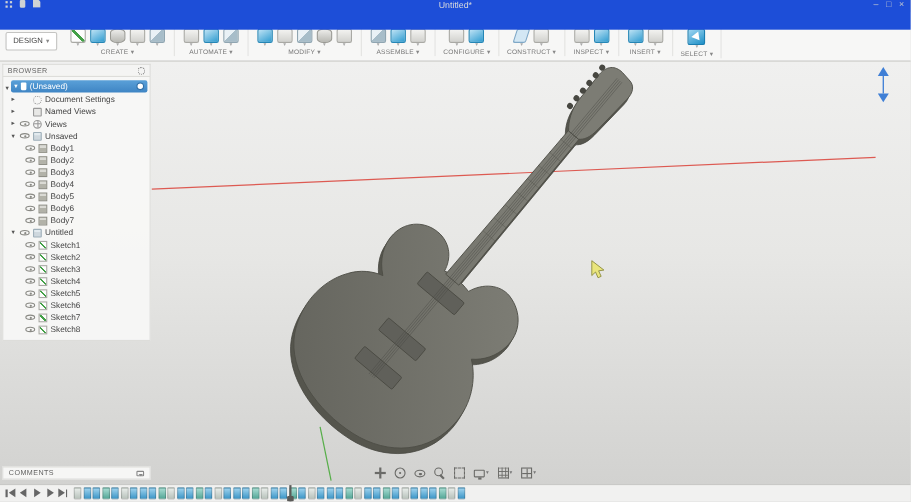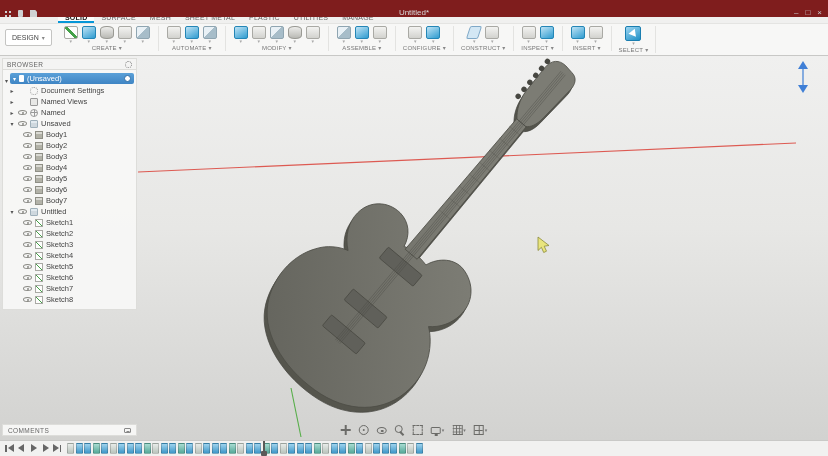--- a/index.html
+++ b/index.html
@@ -1,20 +1,20 @@
 <!DOCTYPE html>
 <html><head>
 <meta charset="utf-8">
 <style>
 *{margin:0;padding:0;box-sizing:border-box;}
 html,body{width:828px;height:456px;overflow:hidden;}
 body{font-family:"Liberation Sans","DejaVu Sans",sans-serif;position:relative;background:#e4e4e2;font-size:9px;color:#444;}
 
 
-.titlebar{position:absolute;top:0;left:0;right:0;height:17px;background:#7f1d1d;display:flex;align-items:flex-end;z-index:60;}
+.titlebar{position:absolute;top:0;left:0;right:0;height:27px;background:#1d4ed8;display:flex;align-items:flex-start;z-index:60;}
 .tb-left{display:flex;align-items:center;gap:7px;padding-left:5px;z-index:1;}
 .tb-ic{display:inline-block;}
 .tb-ic.app{width:6px;height:6px;background:
  linear-gradient(#cfd2d4,#cfd2d4) 0 0/2px 2px no-repeat,
  linear-gradient(#cfd2d4,#cfd2d4) 4px 0/2px 2px no-repeat,
  linear-gradient(#cfd2d4,#cfd2d4) 0 4px/2px 2px no-repeat,
  linear-gradient(#cfd2d4,#cfd2d4) 4px 4px/2px 2px no-repeat;}
 .tb-ic.file{width:5px;height:7px;background:#cfd2d4;border-radius:1px;}
 .tb-ic.save{width:7px;height:7px;background:#cfd2d4;clip-path:polygon(0 0,75% 0,100% 25%,100% 100%,0 100%);}
 .tb-title{position:absolute;left:0;right:0;text-align:center;font-size:8px;color:#d8dadc;}
@@ -450,21 +450,21 @@
         <div class="b-row d1 arr-r t-views">
         <span class="arr"></span>
         <span class="eye-ic"></span>
         <span class="ric"></span>
         <span class="rlabel">Named Views</span>
       </div>
         <div class="b-row d1 arr-r has-eye t-origin">
         <span class="arr"></span>
         <span class="eye-ic"></span>
         <span class="ric"></span>
-        <span class="rlabel">Named</span>
+        <span class="rlabel">Views</span>
       </div>
         <div class="b-row d1 arr-d has-eye t-folder">
         <span class="arr"></span>
         <span class="eye-ic"></span>
         <span class="ric"></span>
         <span class="rlabel">Unsaved</span>
       </div>
         <div class="b-row d2 has-eye t-body">
 
         <span class="eye-ic"></span>

